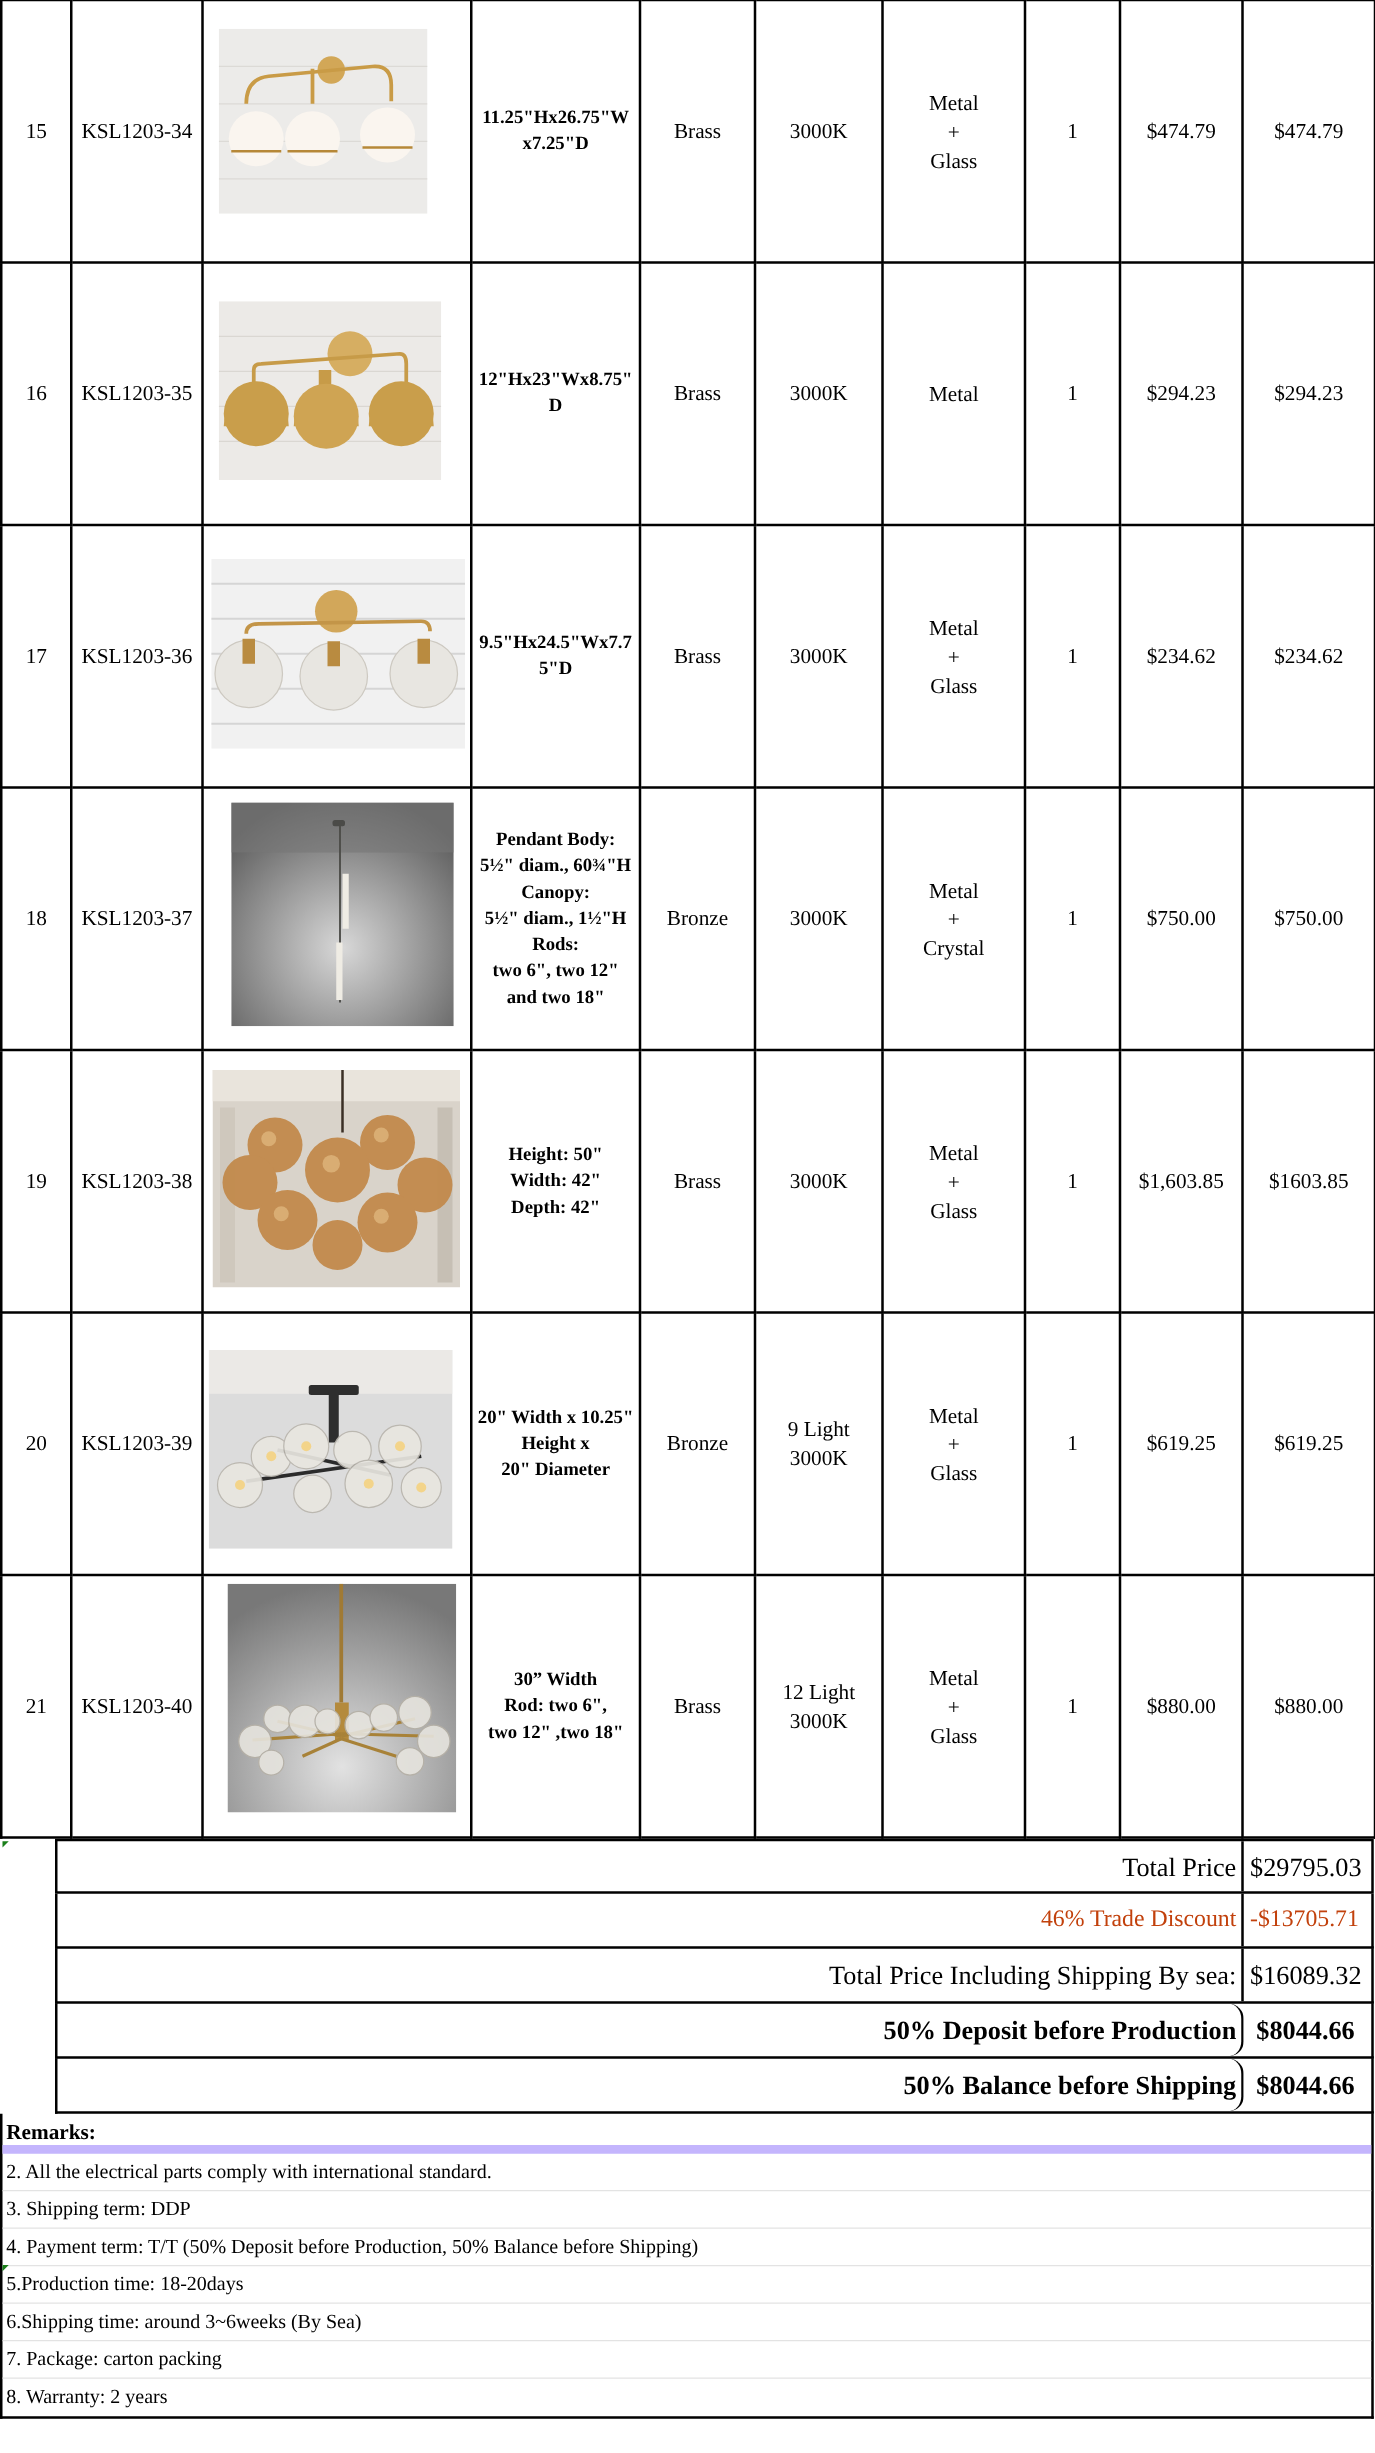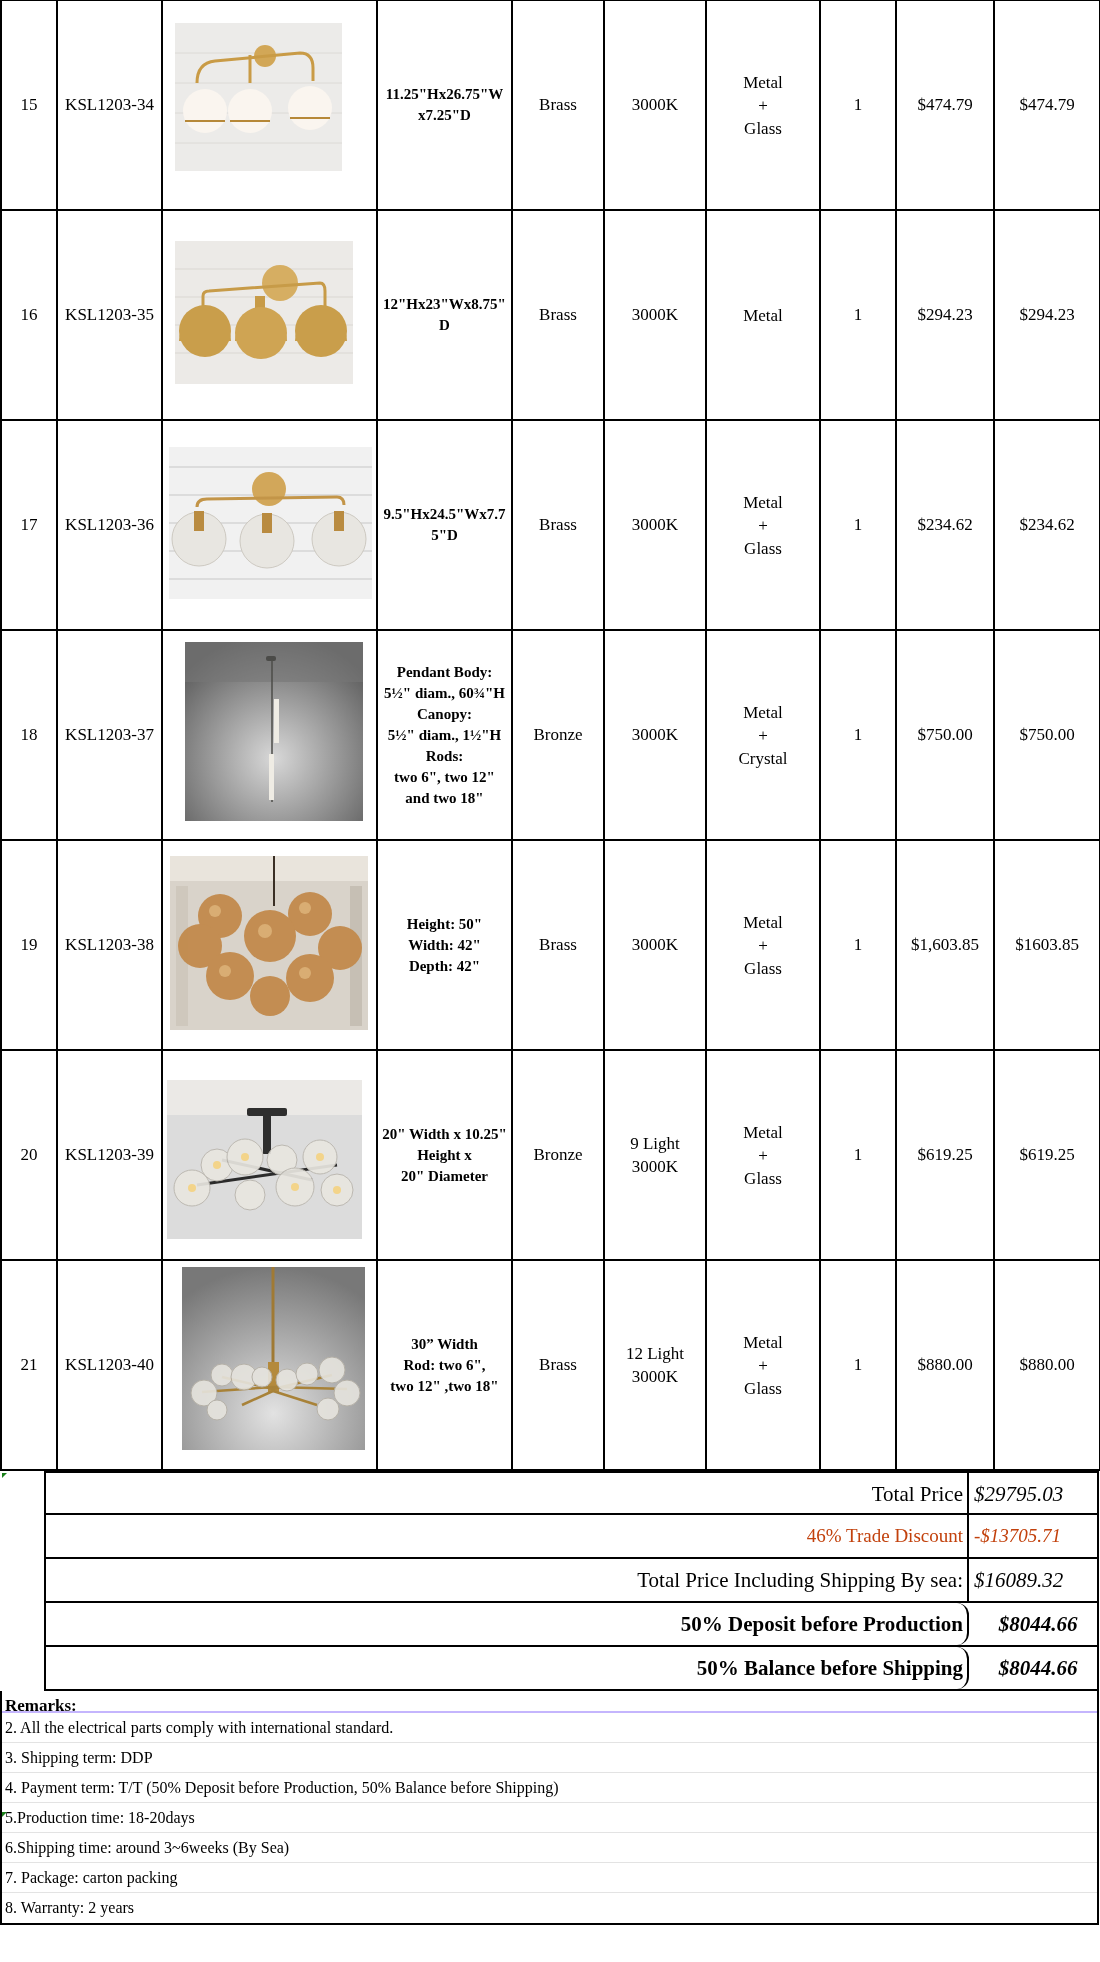--- a/index.html
+++ b/index.html
@@ -12,27 +12,27 @@
   table.items td { border: 2px solid #000; text-align: center; vertical-align: middle; font-size: 17px; height: 210px; padding: 0 2px; }
   table.items td.dim { font-weight: bold; font-size: 15px; line-height: 21px; }
   table.items td.mat { line-height: 23px; margin-left: 11px; }
   td.imgcell { position: relative; padding: 0; }
   .thumb { position: absolute; overflow: hidden; }
 
   .totals { position: absolute; left: 0; top: 1471px; width: 1099px; }
   .trow { display: flex; height: 44px; border: 2px solid #000; border-top: none; margin-left: 44px; }
   .trow:first-child { border-top: 2px solid #000; }
   .tlabel { flex: 1; text-align: right; padding-right: 4px; font-size: 21px; line-height: 42px; border-right: 2px solid #000; }
-  .tval { width: 128px; text-align: left; padding-left: 5px; font-size: 21px; line-height: 42px; font-style: italic; }
+  .tval { width: 102px; text-align: left; padding-left: 5px; font-size: 21px; line-height: 42px; }
   .trow.red .tlabel, .trow.red .tval { color: #c2410c; font-size: 19px; }
   .trow.bold .tlabel, .trow.bold .tval { font-weight: bold; border-radius: 12px; }
-  .trow.bold .tval { padding-left: 10px; text-align: center; }
+  .trow.bold .tval { padding-left: 10px; }
 
   .remarks { position: absolute; left: 0; top: 1691px; width: 1099px; border-left: 2px solid #000; border-right: 2px solid #000; border-bottom: 2px solid #000; }
-  .rem-head { height: 22px; font-weight: bold; font-size: 17px; line-height: 30px; padding-left: 3px; border-bottom: 2px solid #c4b5fd; }
+  .rem-head { height: 32px; font-weight: bold; font-size: 17px; line-height: 30px; padding-left: 3px; border-bottom: 7px solid #c4b5fd; }
   .rem-line { height: 30px; font-size: 16px; line-height: 30px; padding-left: 3px; border-bottom: 1px solid #e3e3e3; }
   .rem-line:last-child { border-bottom: none; }
 
   .corner-mark { position: absolute; width: 0; height: 0; border-top: 5px solid #1a7f1a; border-right: 5px solid transparent; }
 </style>
 </head>
 <body>
 
 <div class="sheet">
 

